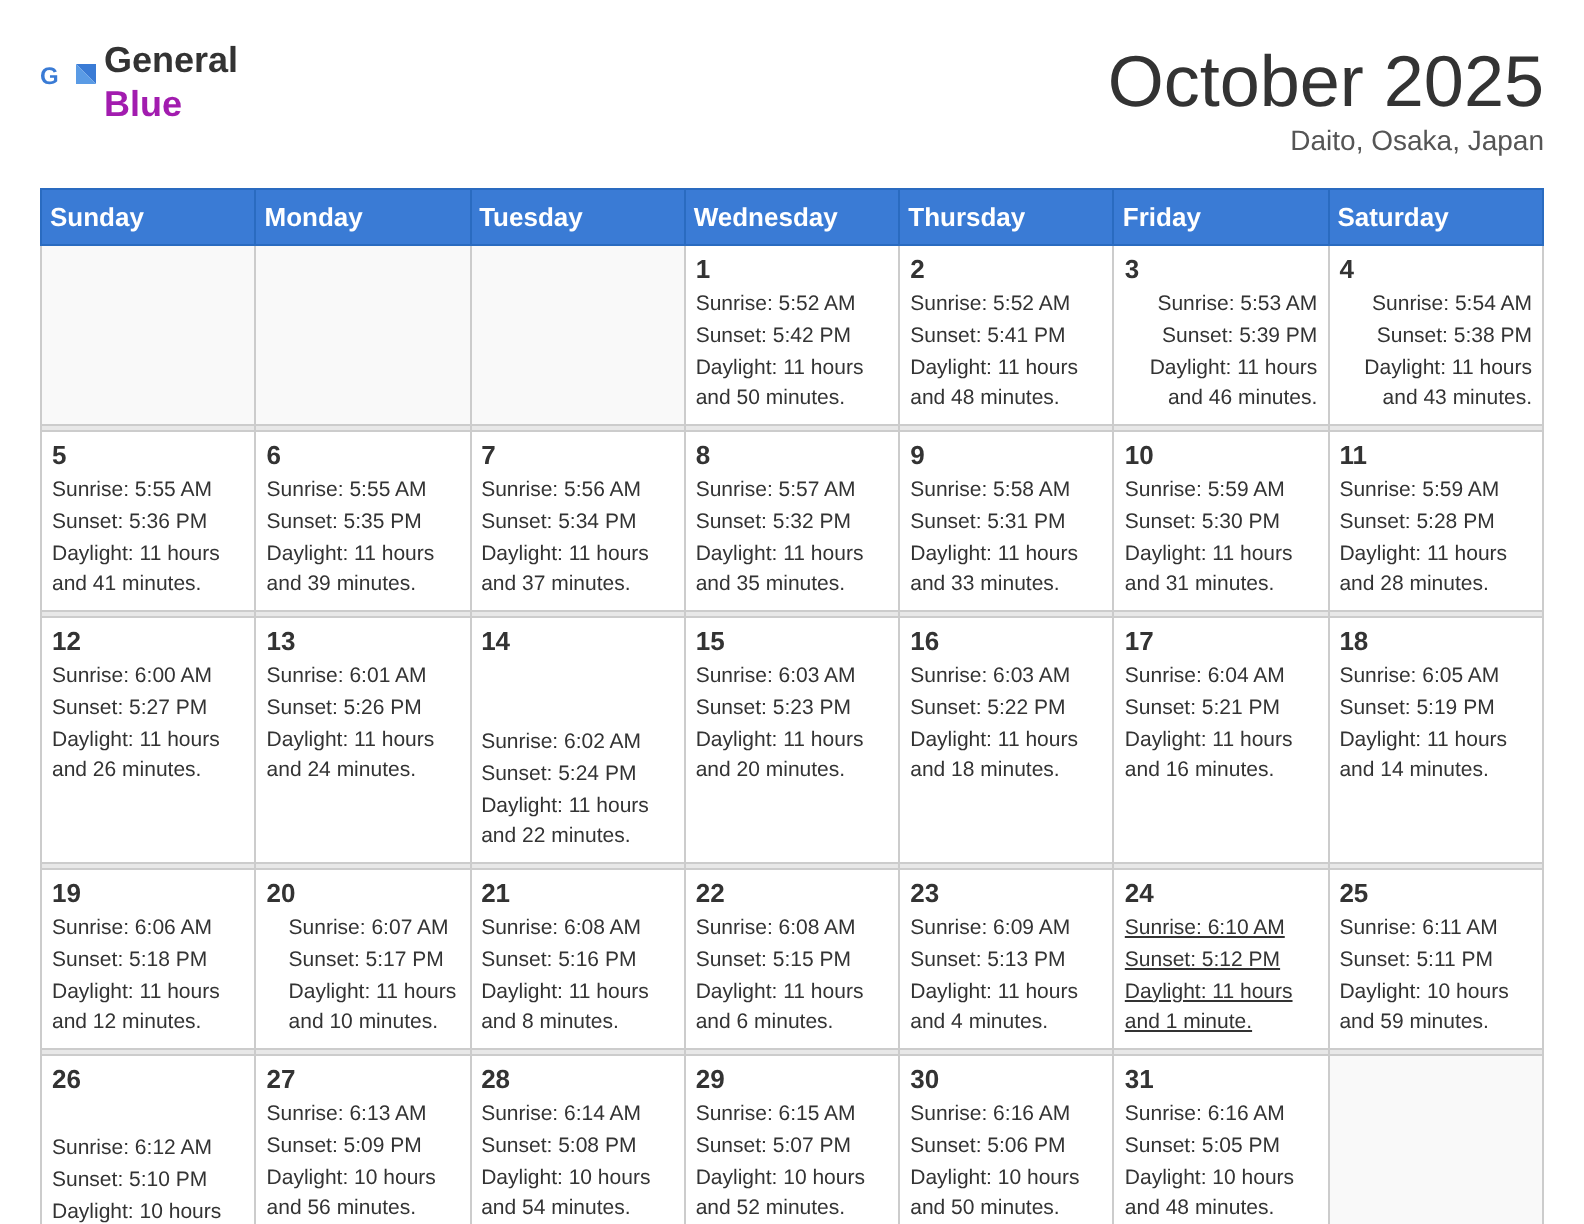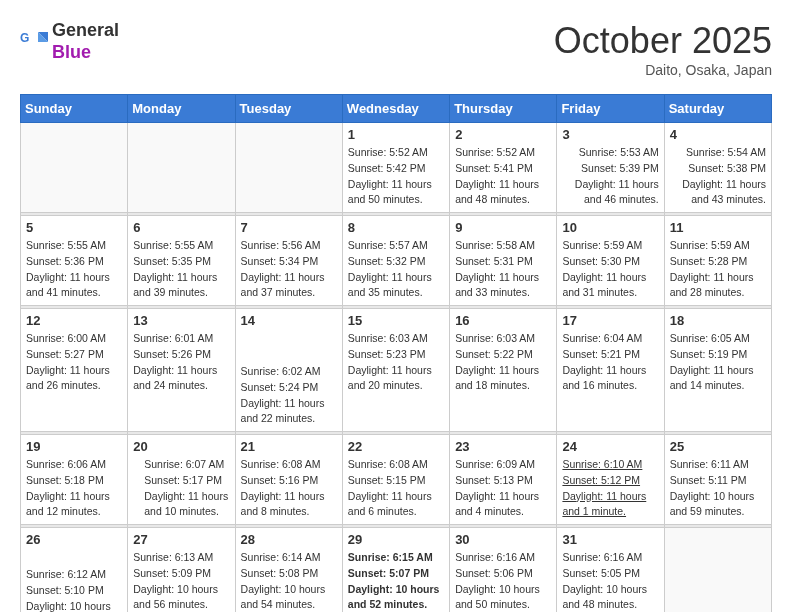--- a/index.html
+++ b/index.html
@@ -358,21 +358,21 @@
         </td>
         <td>
           <div class="day-number">28</div>
           <div class="day-info" style="white-space: pre-line;">Sunrise: 6:14 AM
 Sunset: 5:08 PM
 Daylight: 10 hours
 and 54 minutes.</div>
         </td>
         <td>
           <div class="day-number">29</div>
-          <div class="day-info" style="white-space: pre-line; font-weight: bold;">Sunrise: 6:15 AM
+          <div class="day-info" style="white-space: pre-line;">Sunrise: 6:15 AM
 Sunset: 5:07 PM
 Daylight: 10 hours
 and 52 minutes.</div>
         </td>
         <td>
           <div class="day-number">30</div>
           <div class="day-info" style="white-space: pre-line;">Sunrise: 6:16 AM
 Sunset: 5:06 PM
 Daylight: 10 hours
 and 50 minutes.</div>

